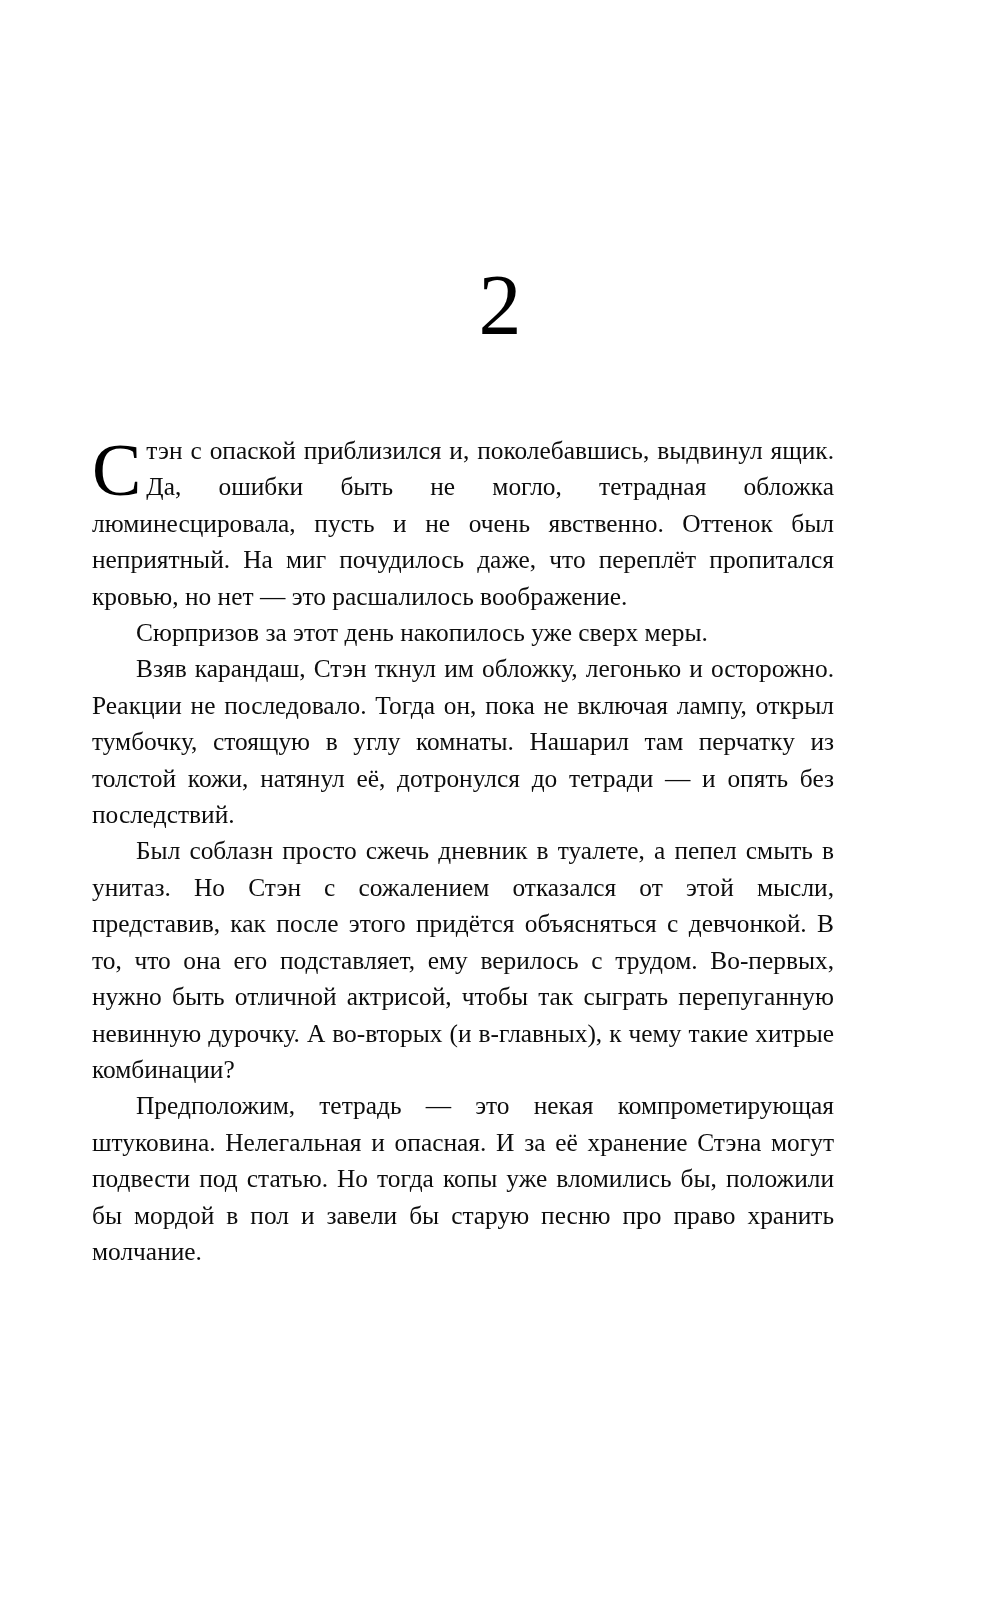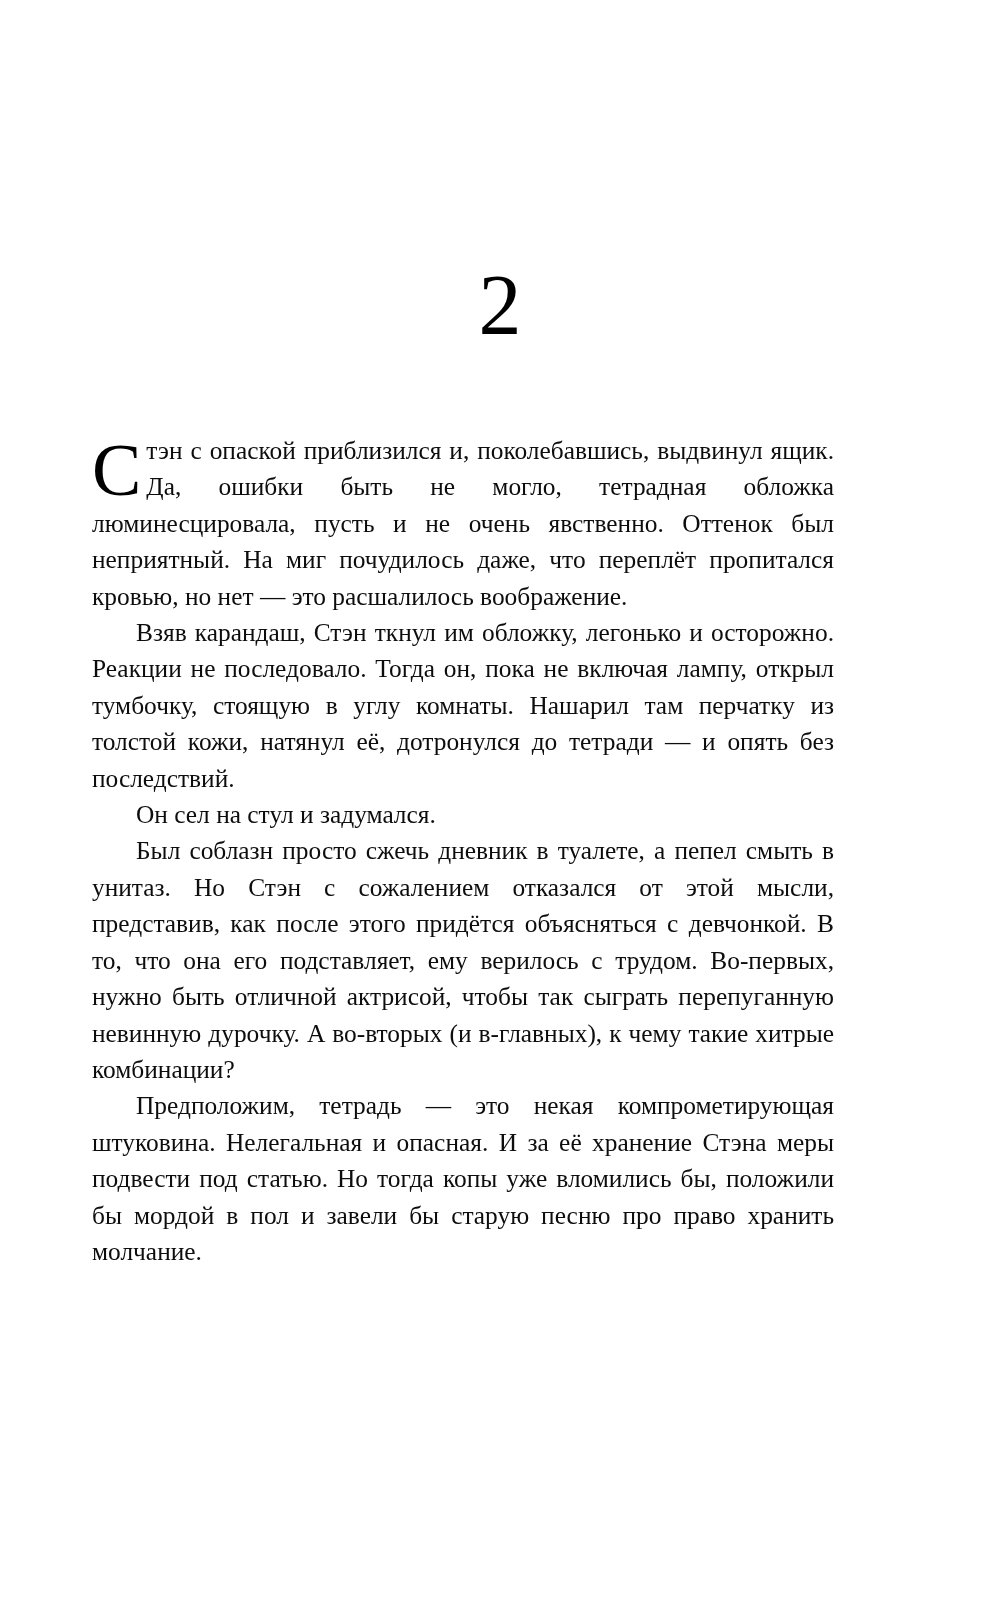--- a/index.html
+++ b/index.html
@@ -66,19 +66,19 @@
 </style>
 </head>
 <body>
 
 <div class="page">
 
   <div class="chapter-number">2</div>
 
   <div class="body-text">
     <p class="first"><span class="dropcap">С</span><span>тэн с опаской приблизился и, поколебавшись, выдвинул ящик. Да, ошибки быть не могло, тетрадная обложка люминесцировала, пусть и не очень явственно. Оттенок был неприятный. На миг почудилось даже, что переплёт пропитался кровью, но нет — это расшалилось воображение.</span></p>
+    <p>Сюрпризов за этот день накопилось уже сверх меры.</p>
     <p>Взяв карандаш, Стэн ткнул им обложку, легонько и осторожно. Реакции не последовало. Тогда он, пока не включая лампу, открыл тумбочку, стоящую в углу комнаты. Нашарил там перчатку из толстой кожи, натянул её, дотронулся до тетради — и опять без последствий.</p>
-    <p>Он сел на стул и задумался.</p>
     <p>Был соблазн просто сжечь дневник в туалете, а пепел смыть в унитаз. Но Стэн с сожалением отказался от этой мысли, представив, как после этого придётся объясняться с девчонкой. В то, что она его подставляет, ему верилось с трудом. Во-первых, нужно быть отличной актрисой, чтобы так сыграть перепуганную невинную дурочку. А во-вторых (и в-главных), к чему такие хитрые комбинации?</p>
-    <p>Предположим, тетрадь — это некая компрометирующая штуковина. Нелегальная и опасная. И за её хранение Стэна меры подвести под статью. Но тогда копы уже вломились бы, положили бы мордой в пол и завели бы старую песню про право хранить молчание.</p>
+    <p>Предположим, тетрадь — это некая компрометирующая штуковина. Нелегальная и опасная. И за её хранение Стэна могут подвести под статью. Но тогда копы уже вломились бы, положили бы мордой в пол и завели бы старую песню про право хранить молчание.</p>
   </div>
 
 </div>
 
 </body></html>

